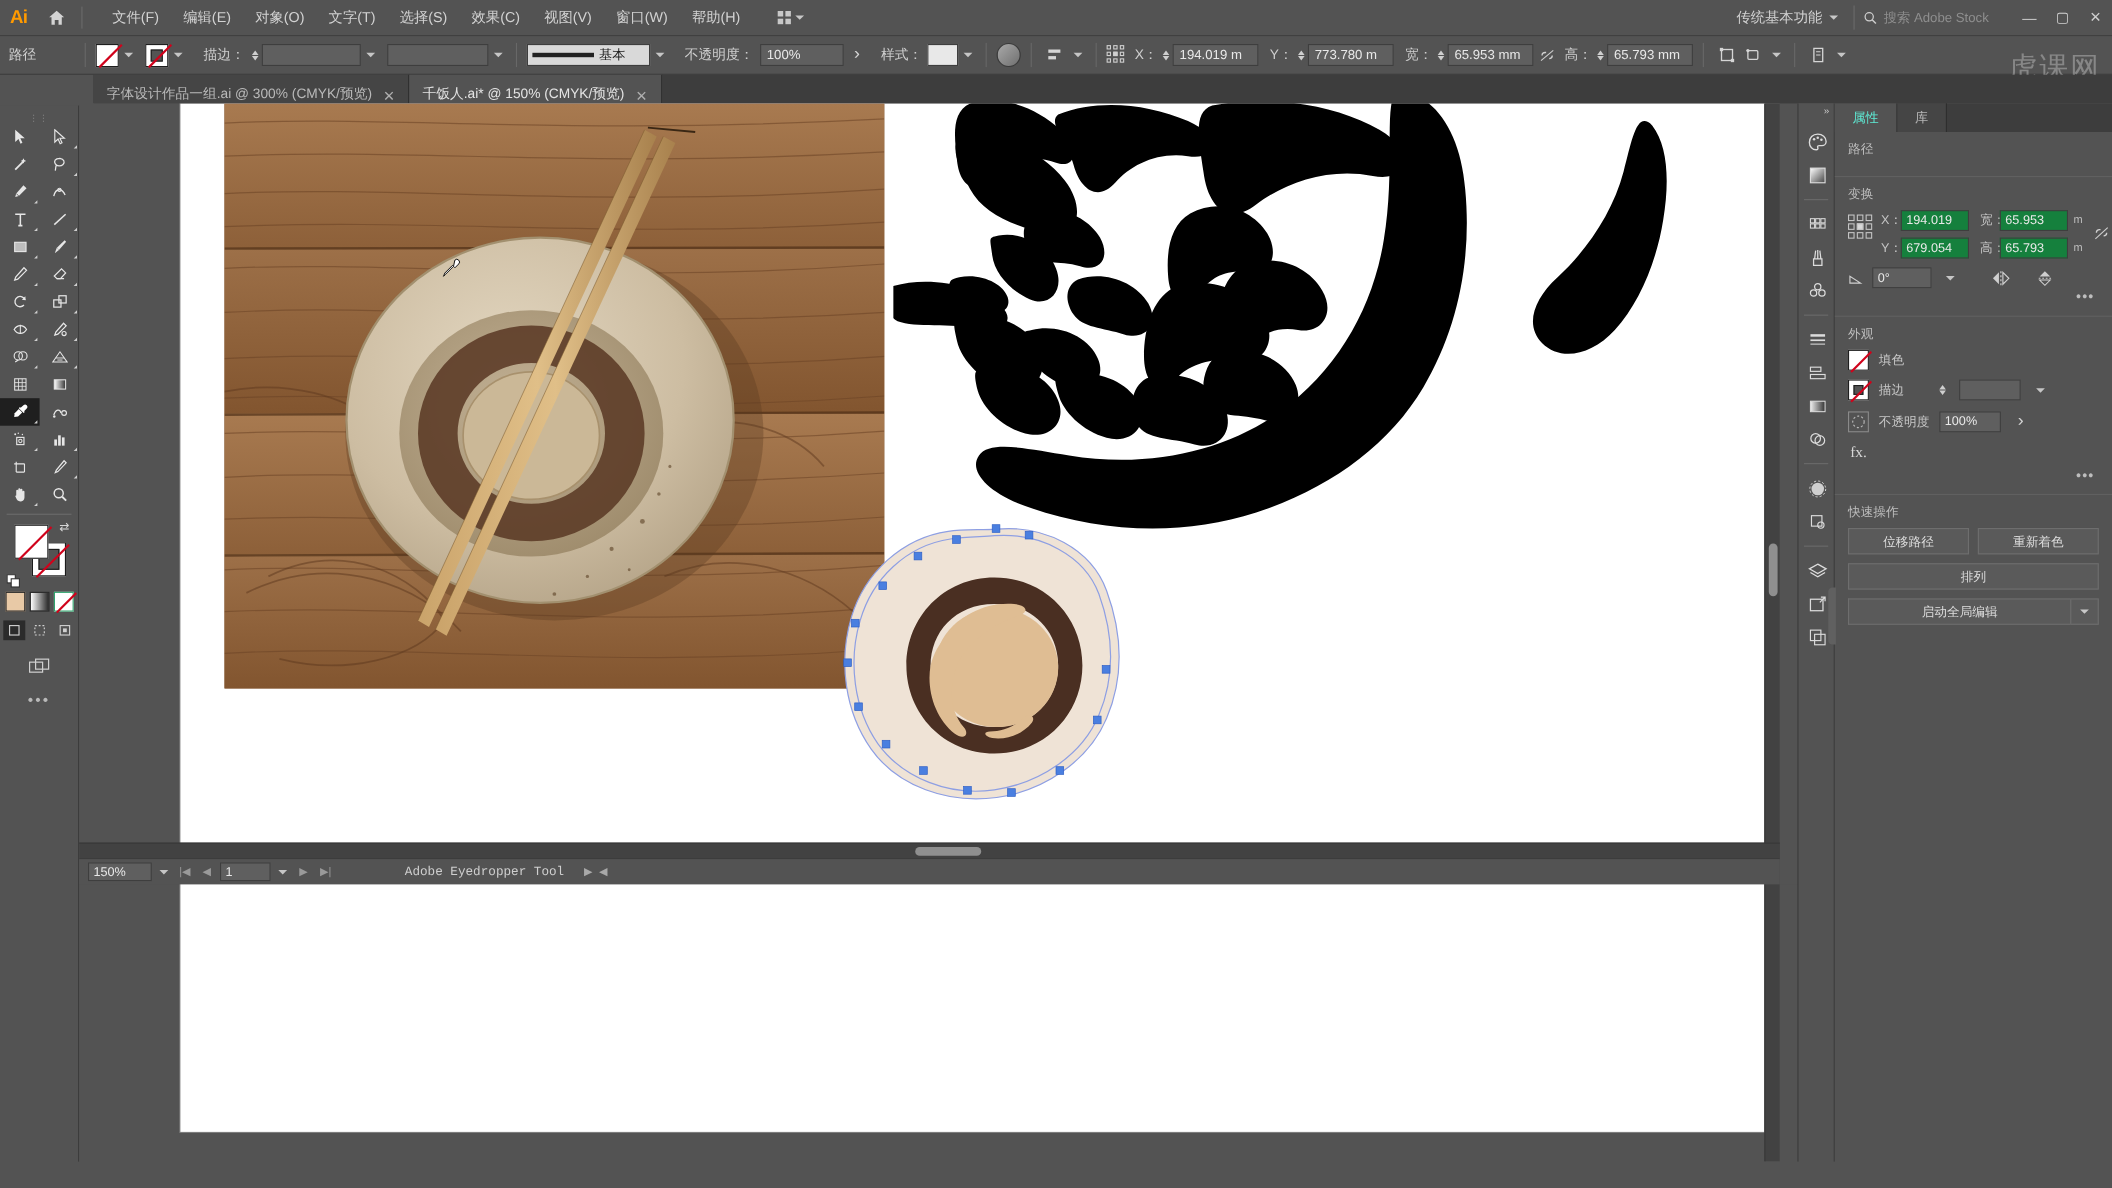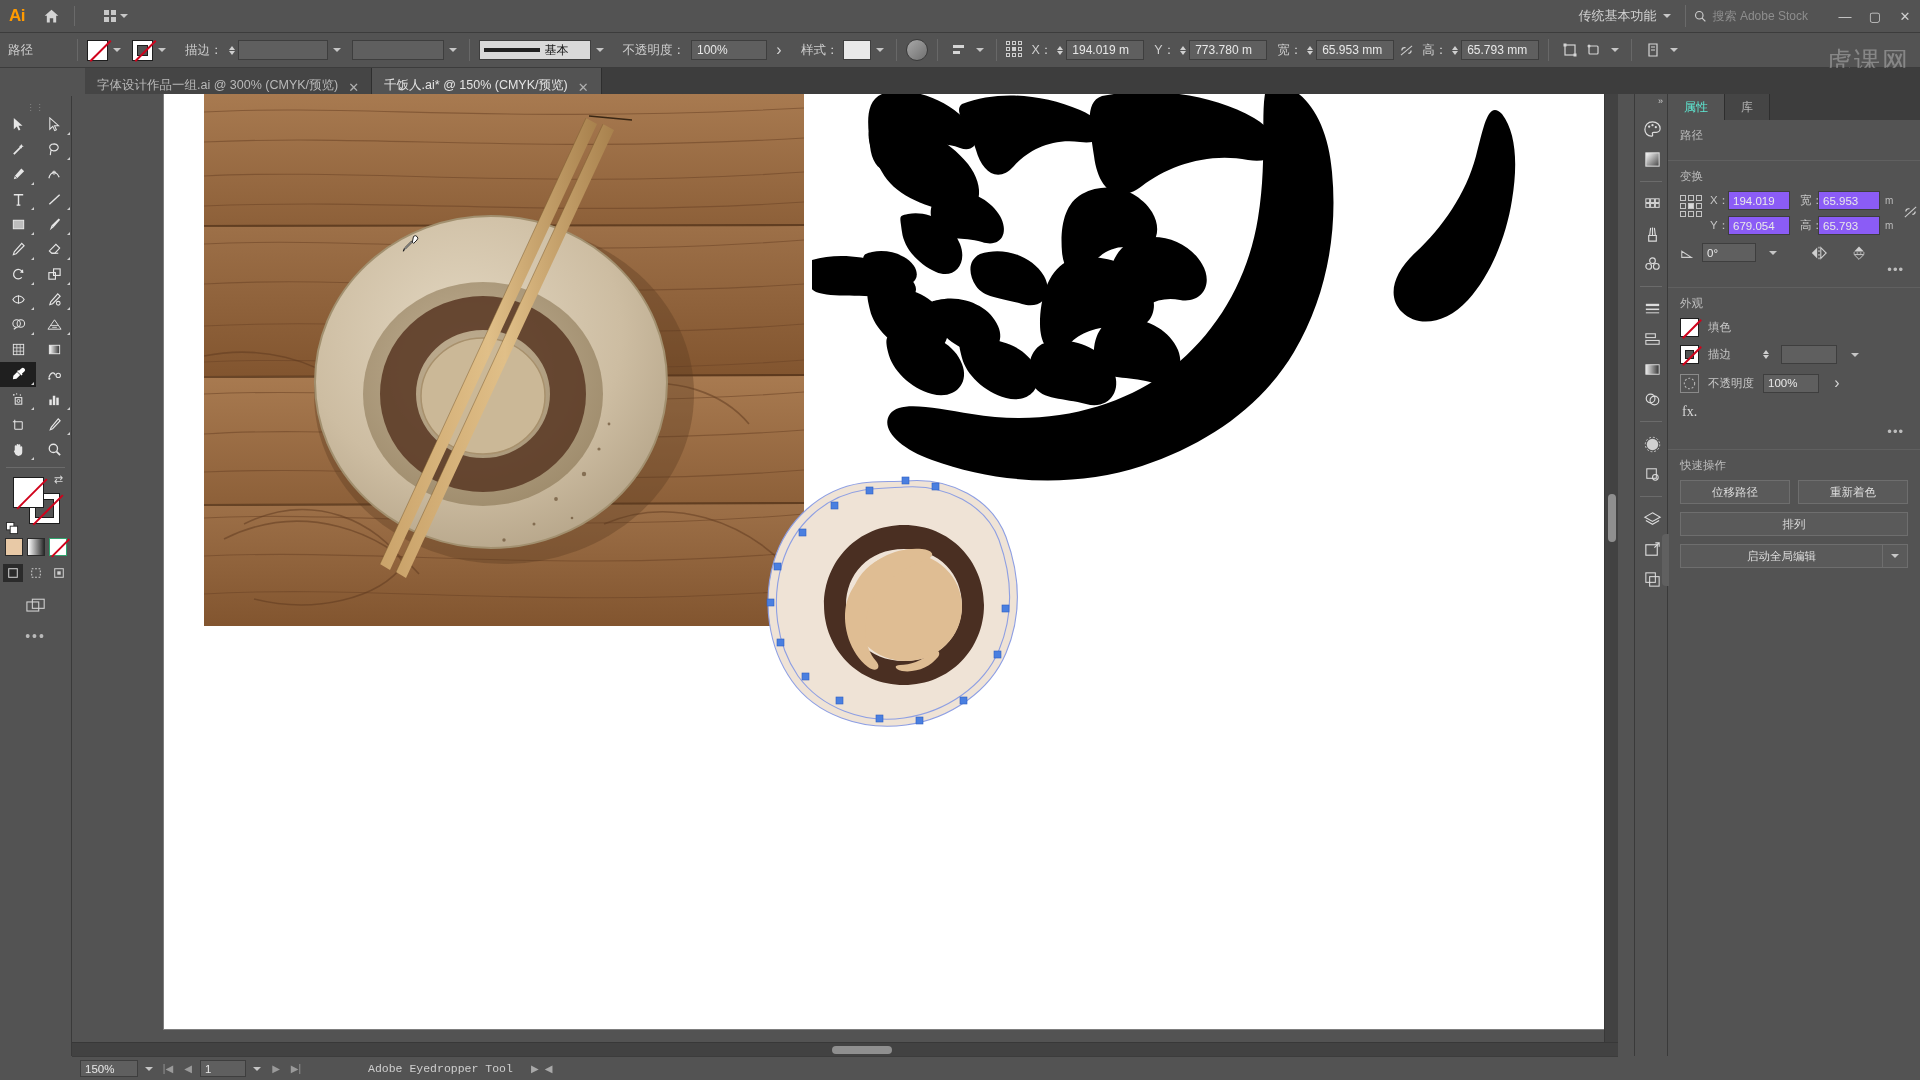--- a/index.html
+++ b/index.html
@@ -3,21 +3,21 @@
 <meta charset="utf-8">
 <style>
   * { box-sizing: border-box; margin: 0; padding: 0; }
   html, body {
     width: 1920px; height: 1080px;
     background: #535353;
     font-family: "Liberation Sans", "DejaVu Sans", sans-serif;
     overflow: hidden;
     -webkit-font-smoothing: antialiased;
   }
-  #app { position: relative; width: 1920px; height: 1080px; background: #535353; padding-left: 41px; }
+  #app { position: relative; width: 1920px; height: 804px; background: #535353; padding-left: 41px; }
 
   
   .menubar {
     position: absolute; left: 0; top: 0; width: 1920px; height: 33px;
     background: #535353; display: flex; align-items: center;
     border-bottom: 1px solid #3c3c3c;
   }
   .ai-logo {
     width: 34px; height: 33px; display: flex; align-items: center; justify-content: center;
     color: #ff9a00; font-size: 17px; font-weight: bold; letter-spacing: -0.5px;
@@ -234,21 +234,21 @@
   .panel-divider { height:1px; background:#606060; margin: 8px 0 0 0; }
   .xf-row { display:flex; align-items:flex-start; gap: 8px; }
   .ref-grid { display:grid; grid-template-columns: repeat(3,6px); grid-template-rows: repeat(3,6px); gap:2px; margin-top:4px; }
   .ref-grid i { border:1px solid #c4c4c4; }
   .ref-grid i.on { background:#d8d8d8; }
   .xf-cols { display:flex; gap: 10px; flex: 1; }
   .xf-col { display:flex; flex-direction:column; gap: 6px; }
   .xf-field { display:flex; align-items:center; gap: 5px; }
   .xf-lab { color:#c4c4c4; font-size: 11.5px; width: 13px; }
   .xf-input {
-    width: 62px; height: 19px; background:#8b5cf6; border:1px solid #3e3e3e; color:#e9e9e9;
+    width: 62px; height: 19px; background:#15803d; border:1px solid #3e3e3e; color:#e9e9e9;
     font-size: 11.5px; display:flex; align-items:center; padding: 0 4px;
   }
   .xf-unit { color:#bdbdbd; font-size:10px; }
   .rot-row { display:flex; align-items:center; gap: 8px; margin-top: 8px; }
   .rot-input { width: 54px; height:19px; background:#5f5f5f;border:1px solid #3e3e3e;color:#e9e9e9;font-size:11.5px;display:flex;align-items:center;padding:0 4px; }
   .link-icon { color:#cfcfcf; font-size:13px; margin-top: 14px; }
   .more-dots { text-align:right; color:#bdbdbd; font-size:13px; letter-spacing:1px; padding-right: 4px; }
   .appear-row { display:flex; align-items:center; gap: 9px; margin-bottom: 8px; }
   .ap-swatch { width: 19px; height:19px; background:#fff; border:1px solid #1e1e1e; position:relative; }
   .ap-swatch::after { content:''; position:absolute; left:-2px;top:50%;width:26px;height:2px;background:#d0021b;transform:rotate(-45deg); }
@@ -288,20 +288,31 @@
 <div id="app">
 
   <div class="menubar">
     <div class="ai-logo">Ai</div>
     <div class="home-icon">
       <svg width="17" height="17" viewBox="0 0 20 20">
           <path d="M10 2 L18 9 H15.5 V17 H12 V12 H8 V17 H4.5 V9 H2 Z" fill="#d4d4d4"></path>
         </svg>
     </div>
     <div class="menu-sep"></div>
+    <div class="menu-items">
+      <div class="menu-item">文件(F)</div>
+      <div class="menu-item">编辑(E)</div>
+      <div class="menu-item">对象(O)</div>
+      <div class="menu-item">文字(T)</div>
+      <div class="menu-item">选择(S)</div>
+      <div class="menu-item">效果(C)</div>
+      <div class="menu-item">视图(V)</div>
+      <div class="menu-item">窗口(W)</div>
+      <div class="menu-item">帮助(H)</div>
+    </div>
     <div class="menu-grid-btn">
       <span class="grid-glyph">
           <i></i>
           <i></i>
           <i></i>
           <i></i>
         </span>
       <span class="caret"></span>
     </div>
 

